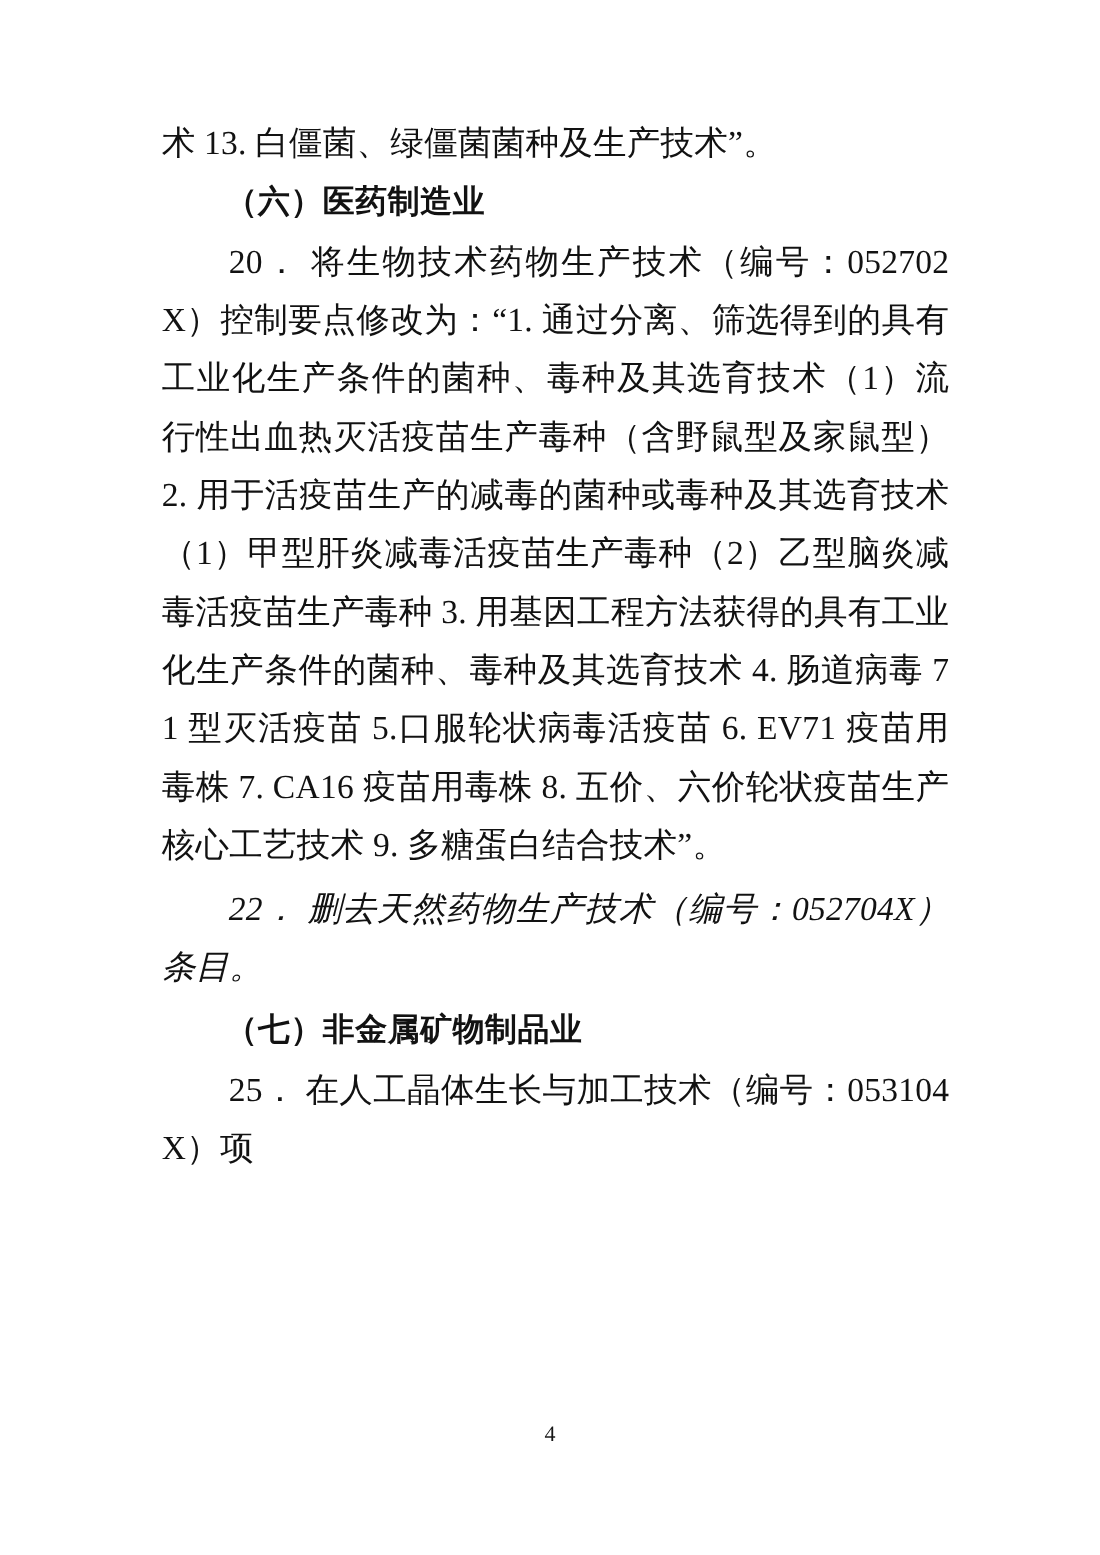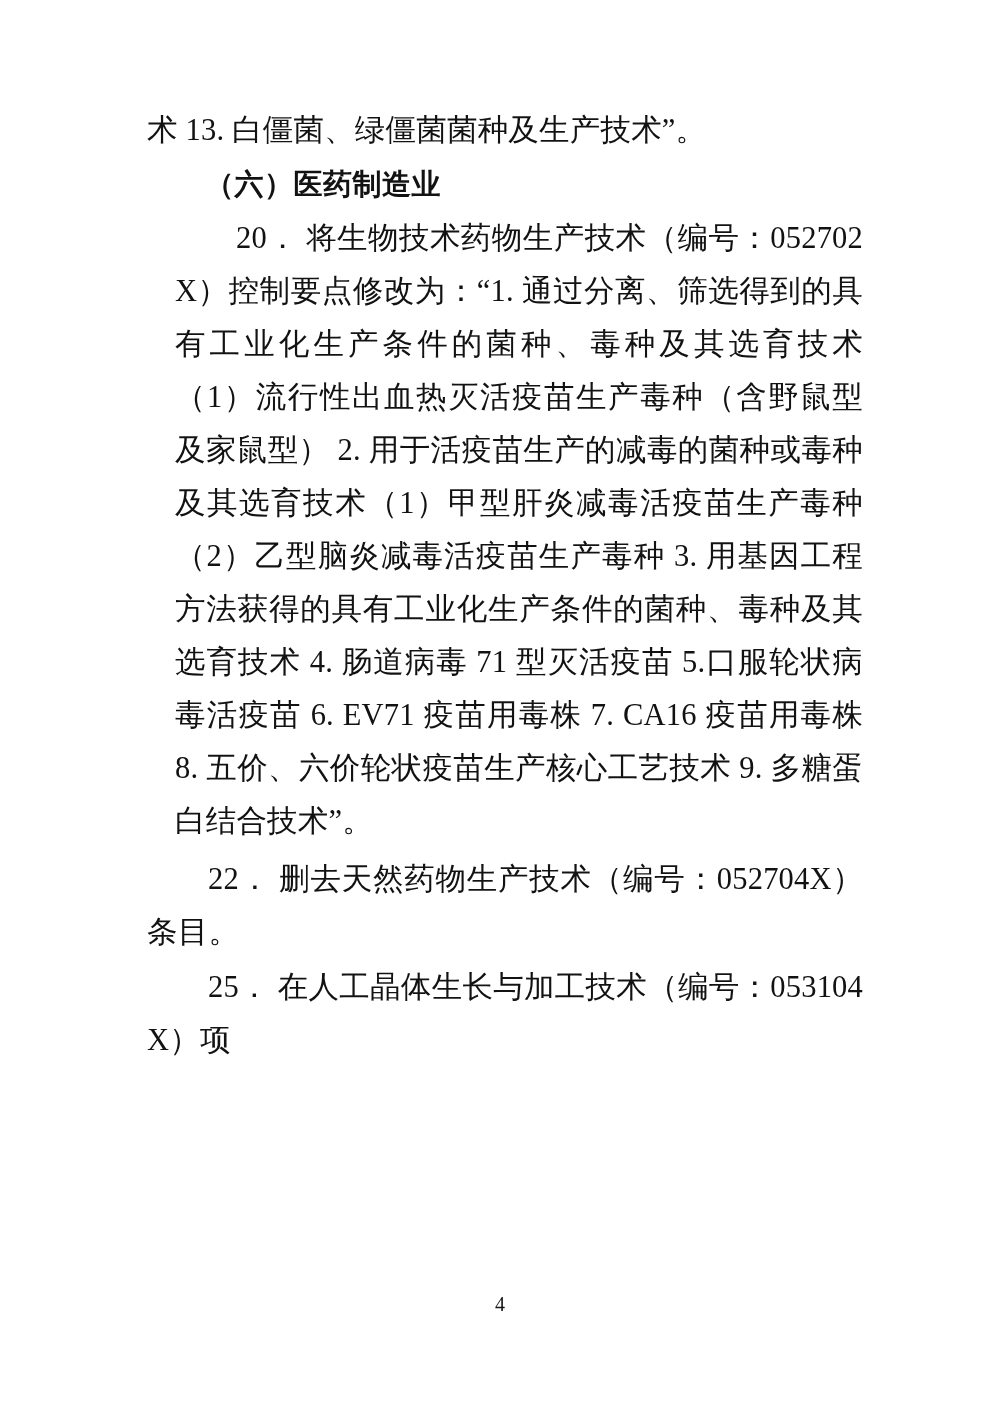--- a/index.html
+++ b/index.html
@@ -71,23 +71,23 @@
     text-align: center;
     font-size: 20px;
     line-height: 24px;
     font-family: "Liberation Serif", "DejaVu Serif", serif;
     color: #161616;
   }
 
   
   .b-13   { margin-top: 0px; }
   .b-h6   { margin-top: 1px; }
-  .b-20   { margin-top: 1px; margin-left: 28px; }
+  .b-20   { margin-top: 1px; }
   .b-21   { margin-top: 4px; }
-  .b-22   { margin-top: 5px; }
+  .b-22   { margin-top: 5px; font-style: italic; }
   .b-23   { margin-top: 5px; }
   .b-24   { margin-top: 4px; }
   .b-h7   { margin-top: 4px; }
   .b-25   { margin-top: 2px; }
 </style>
 </head>
 <body>
 
 <div class="page">
 
@@ -97,20 +97,21 @@
 
     <h2 class="heading b-h6">（六）医药制造业</h2>
 
     <p class="para b-20">20． 将生物技术药物生产技术（编号：052702X）控制要点修改为：“1. 通过分离、筛选得到的具有工业化生产条件的菌种、毒种及其选育技术（1）流行性出血热灭活疫苗生产毒种（含野鼠型及家鼠型） 2. 用于活疫苗生产的减毒的菌种或毒种及其选育技术（1）甲型肝炎减毒活疫苗生产毒种（2）乙型脑炎减毒活疫苗生产毒种 3. 用基因工程方法获得的具有工业化生产条件的菌种、毒种及其选育技术 4. 肠道病毒 71 型灭活疫苗 5.口服轮状病毒活疫苗 6. EV71 疫苗用毒株 7. CA16 疫苗用毒株 8. 五价、六价轮状疫苗生产核心工艺技术 9. 多糖蛋白结合技术”。</p>
 
 
     <p class="para b-22">22． 删去天然药物生产技术（编号：052704X）条目。</p>
 
 
 
+    <h2 class="heading b-h7">（七）非金属矿物制品业</h2>
 
     <p class="para b-25">25． 在人工晶体生长与加工技术（编号：053104X）项</p>
 
   </div>
 
   <div class="page-number">4</div>
 
 </div>
 
 </body></html>

